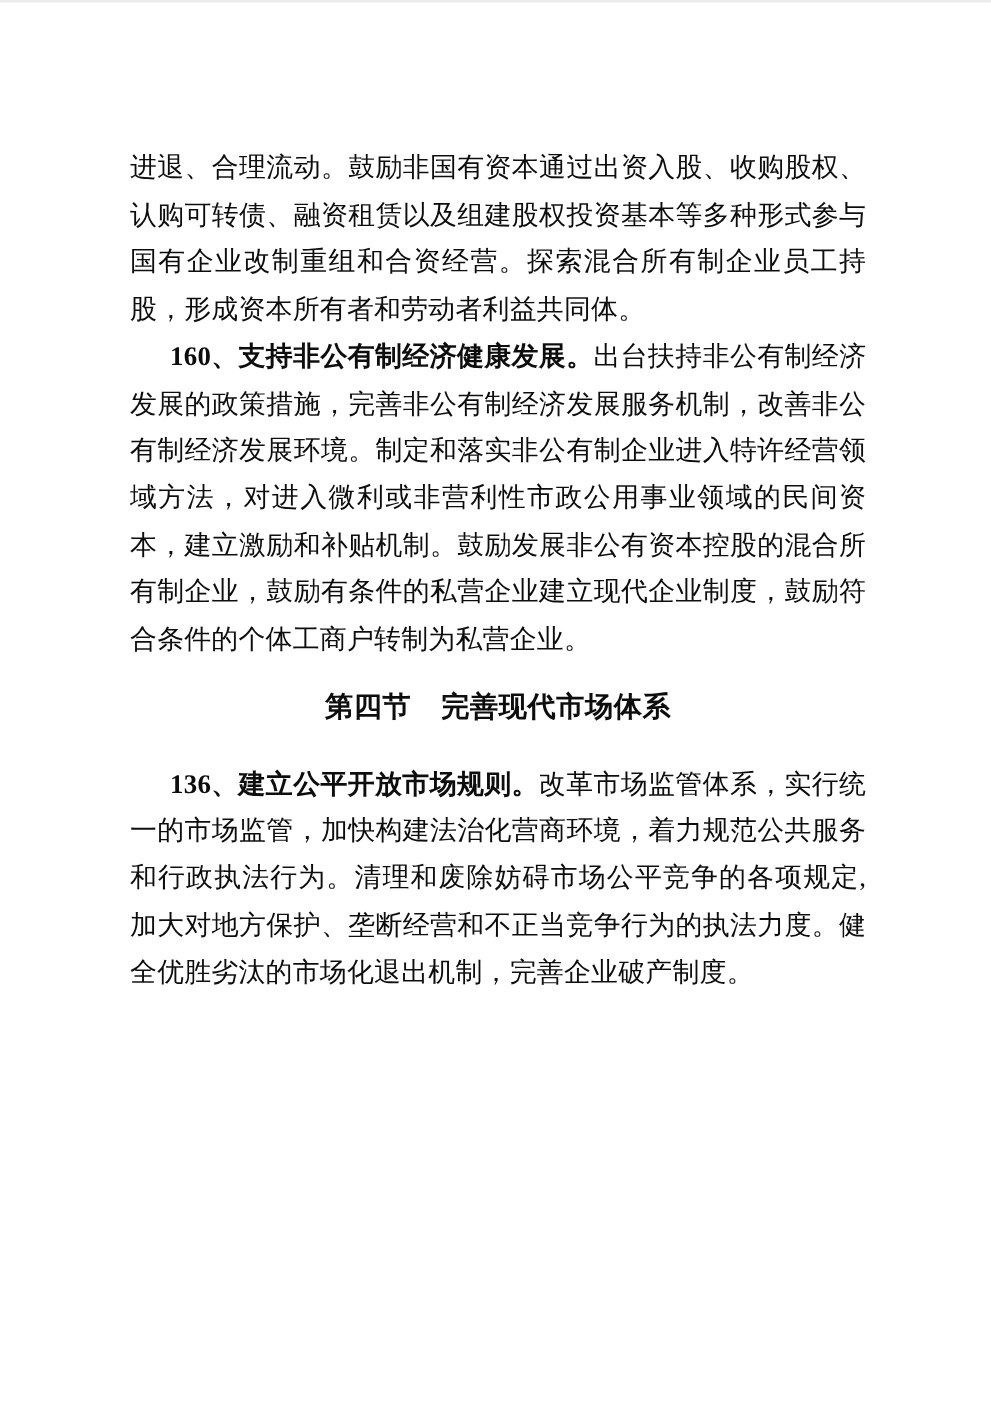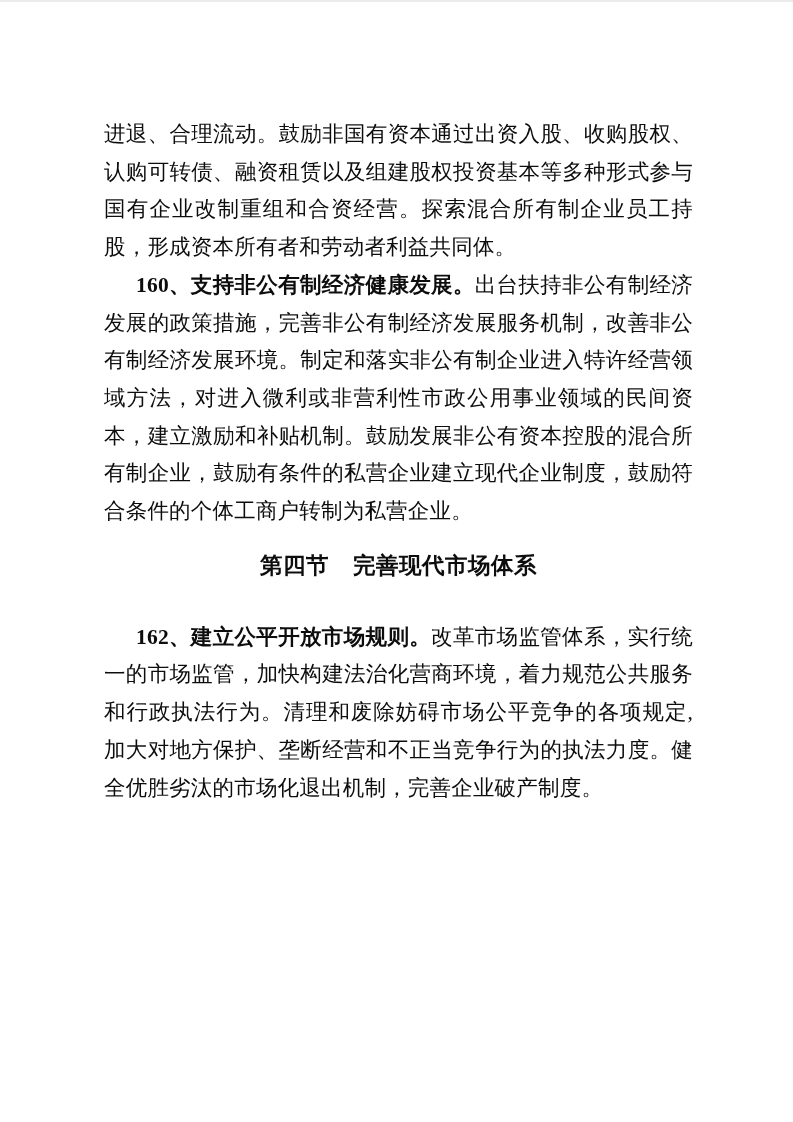--- a/index.html
+++ b/index.html
@@ -38,21 +38,21 @@
     text-justify: inter-ideograph;
     letter-spacing: 0.2px;
   }
   .body-para.num-para {
     text-indent: 32px;
   }
   .lead {
     font-weight: 700;
   }
   .section-heading {
-    margin: 16px 0 34px 0;
+    margin: 16px 0 24px 0;
     font-size: 22.5px;
     line-height: 38px;
     font-weight: 700;
     text-align: center;
     letter-spacing: 0.5px;
   }
   .section-heading .heading-label {
     margin-right: 24px;
   }
   .page-number {
@@ -74,17 +74,17 @@
 
   <div class="content">
 
     <p class="body-para">进退、合理流动。鼓励非国有资本通过出资入股、收购股权、认购可转债、融资租赁以及组建股权投资基本等多种形式参与国有企业改制重组和合资经营。探索混合所有制企业员工持股，形成资本所有者和劳动者利益共同体。</p>
 
     <p class="body-para num-para"><span class="lead">160、支持非公有制经济健康发展。</span><span>出台扶持非公有制经济发展的政策措施，完善非公有制经济发展服务机制，改善非公有制经济发展环境。制定和落实非公有制企业进入特许经营领域方法，对进入微利或非营利性市政公用事业领域的民间资本，建立激励和补贴机制。鼓励发展非公有资本控股的混合所有制企业，鼓励有条件的私营企业建立现代企业制度，鼓励符合条件的个体工商户转制为私营企业。</span></p>
 
 
     <h3 class="section-heading"><span class="heading-label">第四节</span><span class="heading-title">完善现代市场体系</span></h3>
 
-    <p class="body-para num-para"><span class="lead">162、建立公平开放市场规则。</span><span>改革市场监管体系，实行统一的市场监管，加快构建法治化营商环境，着力规范公共服务和行政执法行为。清理和废除妨碍市场公平竞争的各项规定,加大对地方保护、垄断经营和不正当竞争行为的执法力度。健全优胜劣汰的市场化退出机制，完善企业破产制度。</span></p>
+    <p class="body-para num-para"><span class="lead">136、建立公平开放市场规则。</span><span>改革市场监管体系，实行统一的市场监管，加快构建法治化营商环境，着力规范公共服务和行政执法行为。清理和废除妨碍市场公平竞争的各项规定,加大对地方保护、垄断经营和不正当竞争行为的执法力度。健全优胜劣汰的市场化退出机制，完善企业破产制度。</span></p>
 
   </div>
 
 </div>
 
 </body></html>

